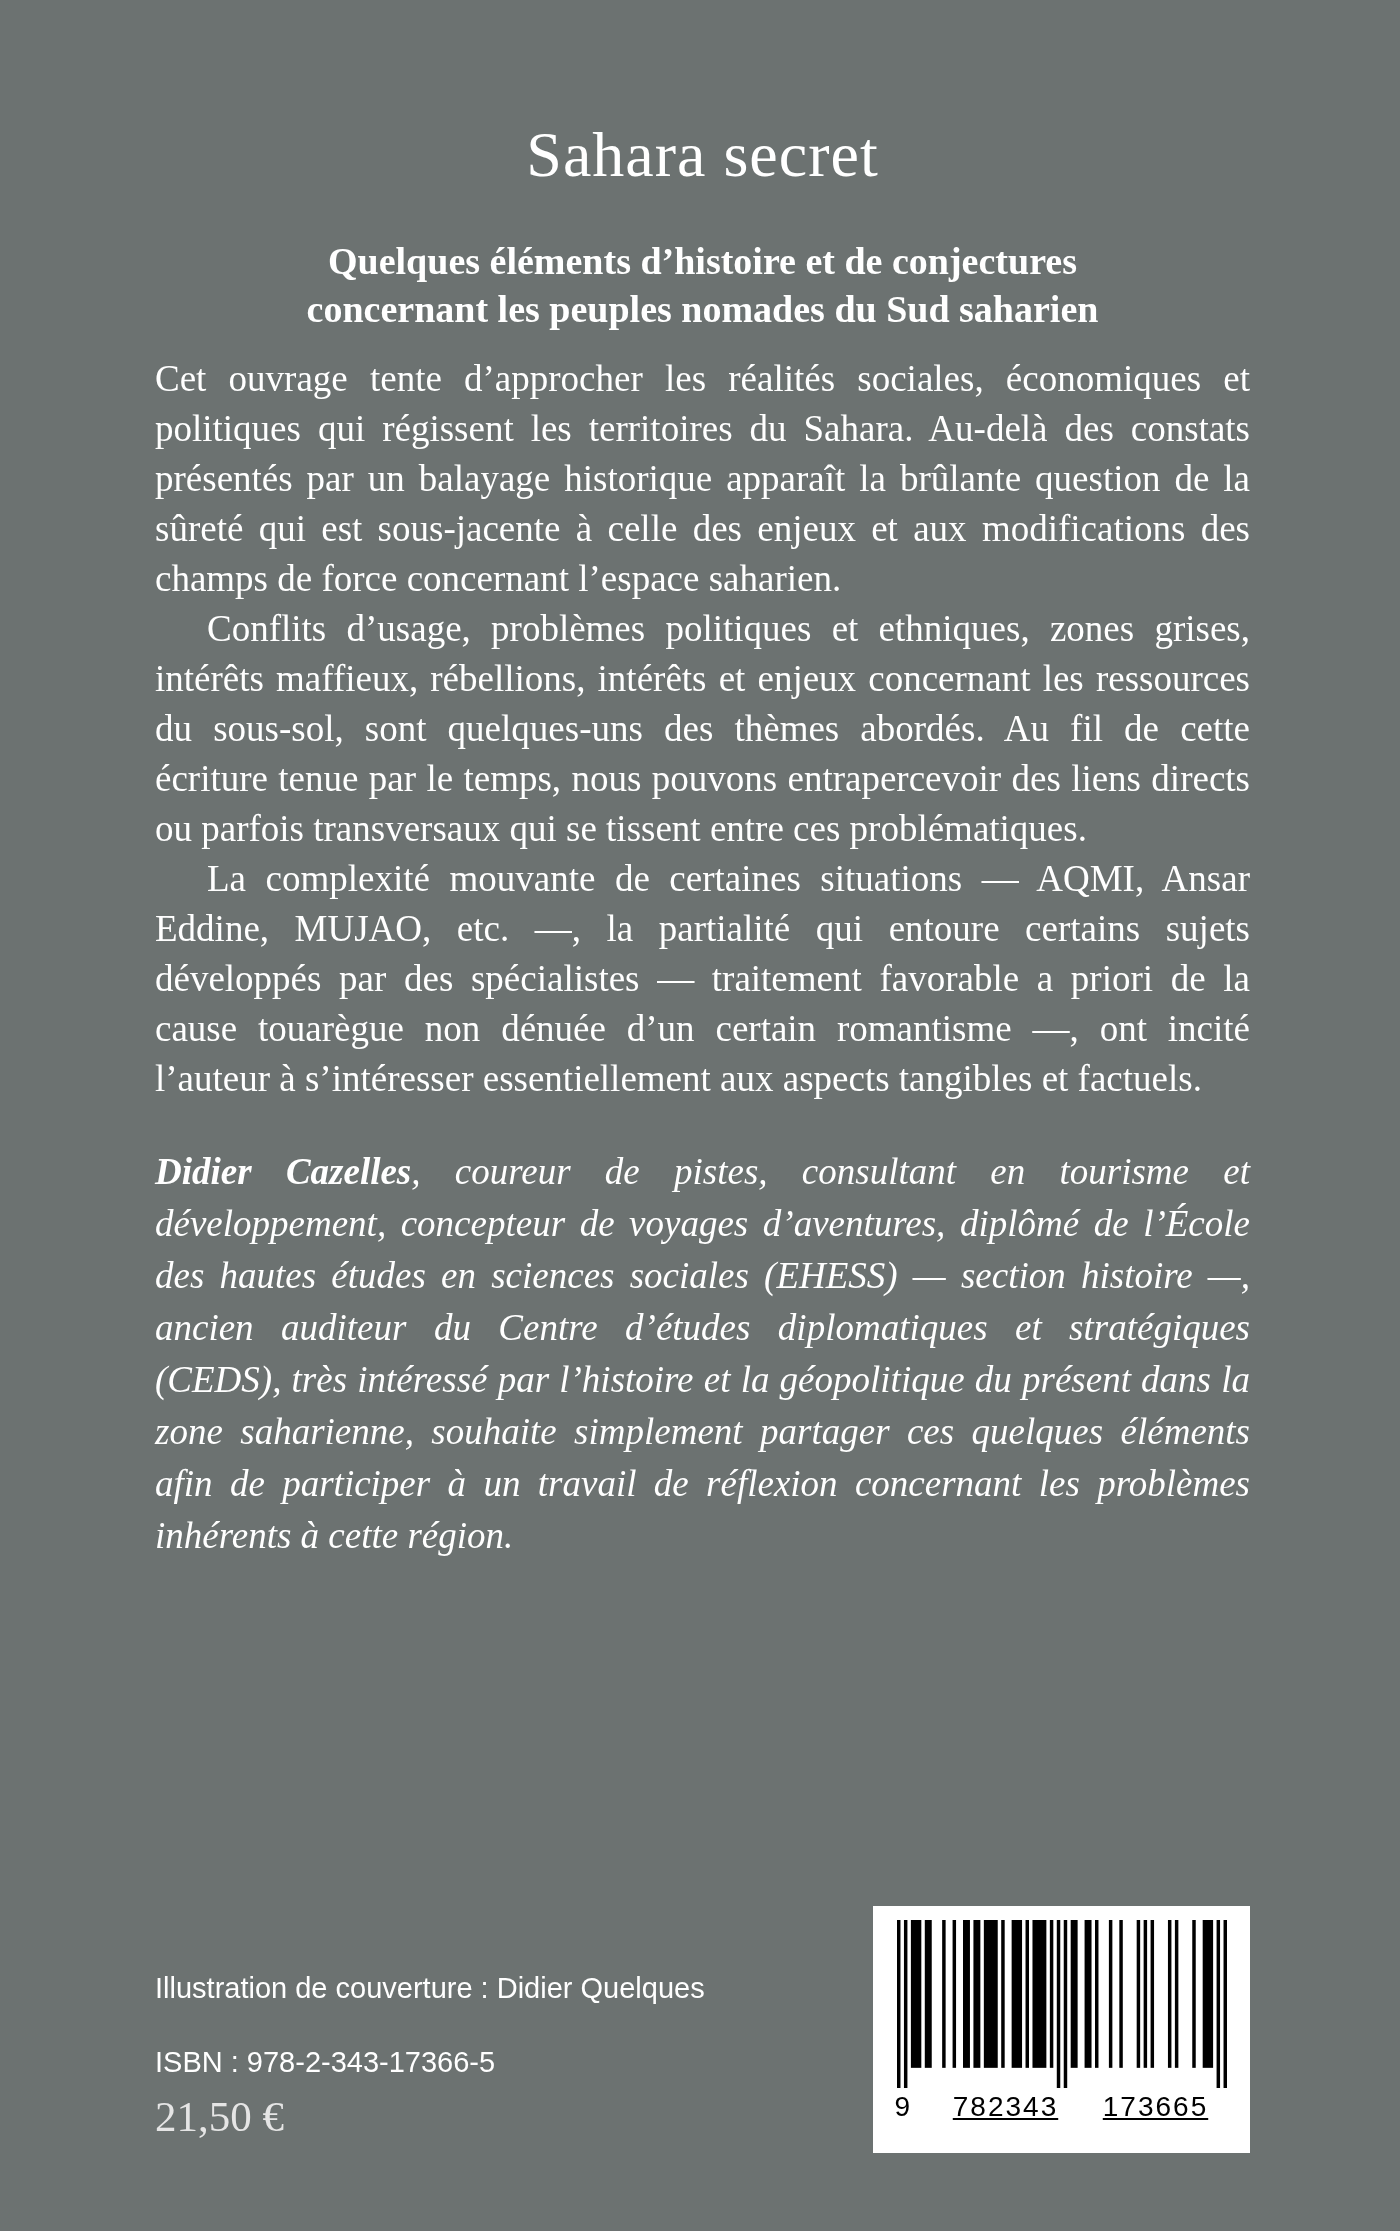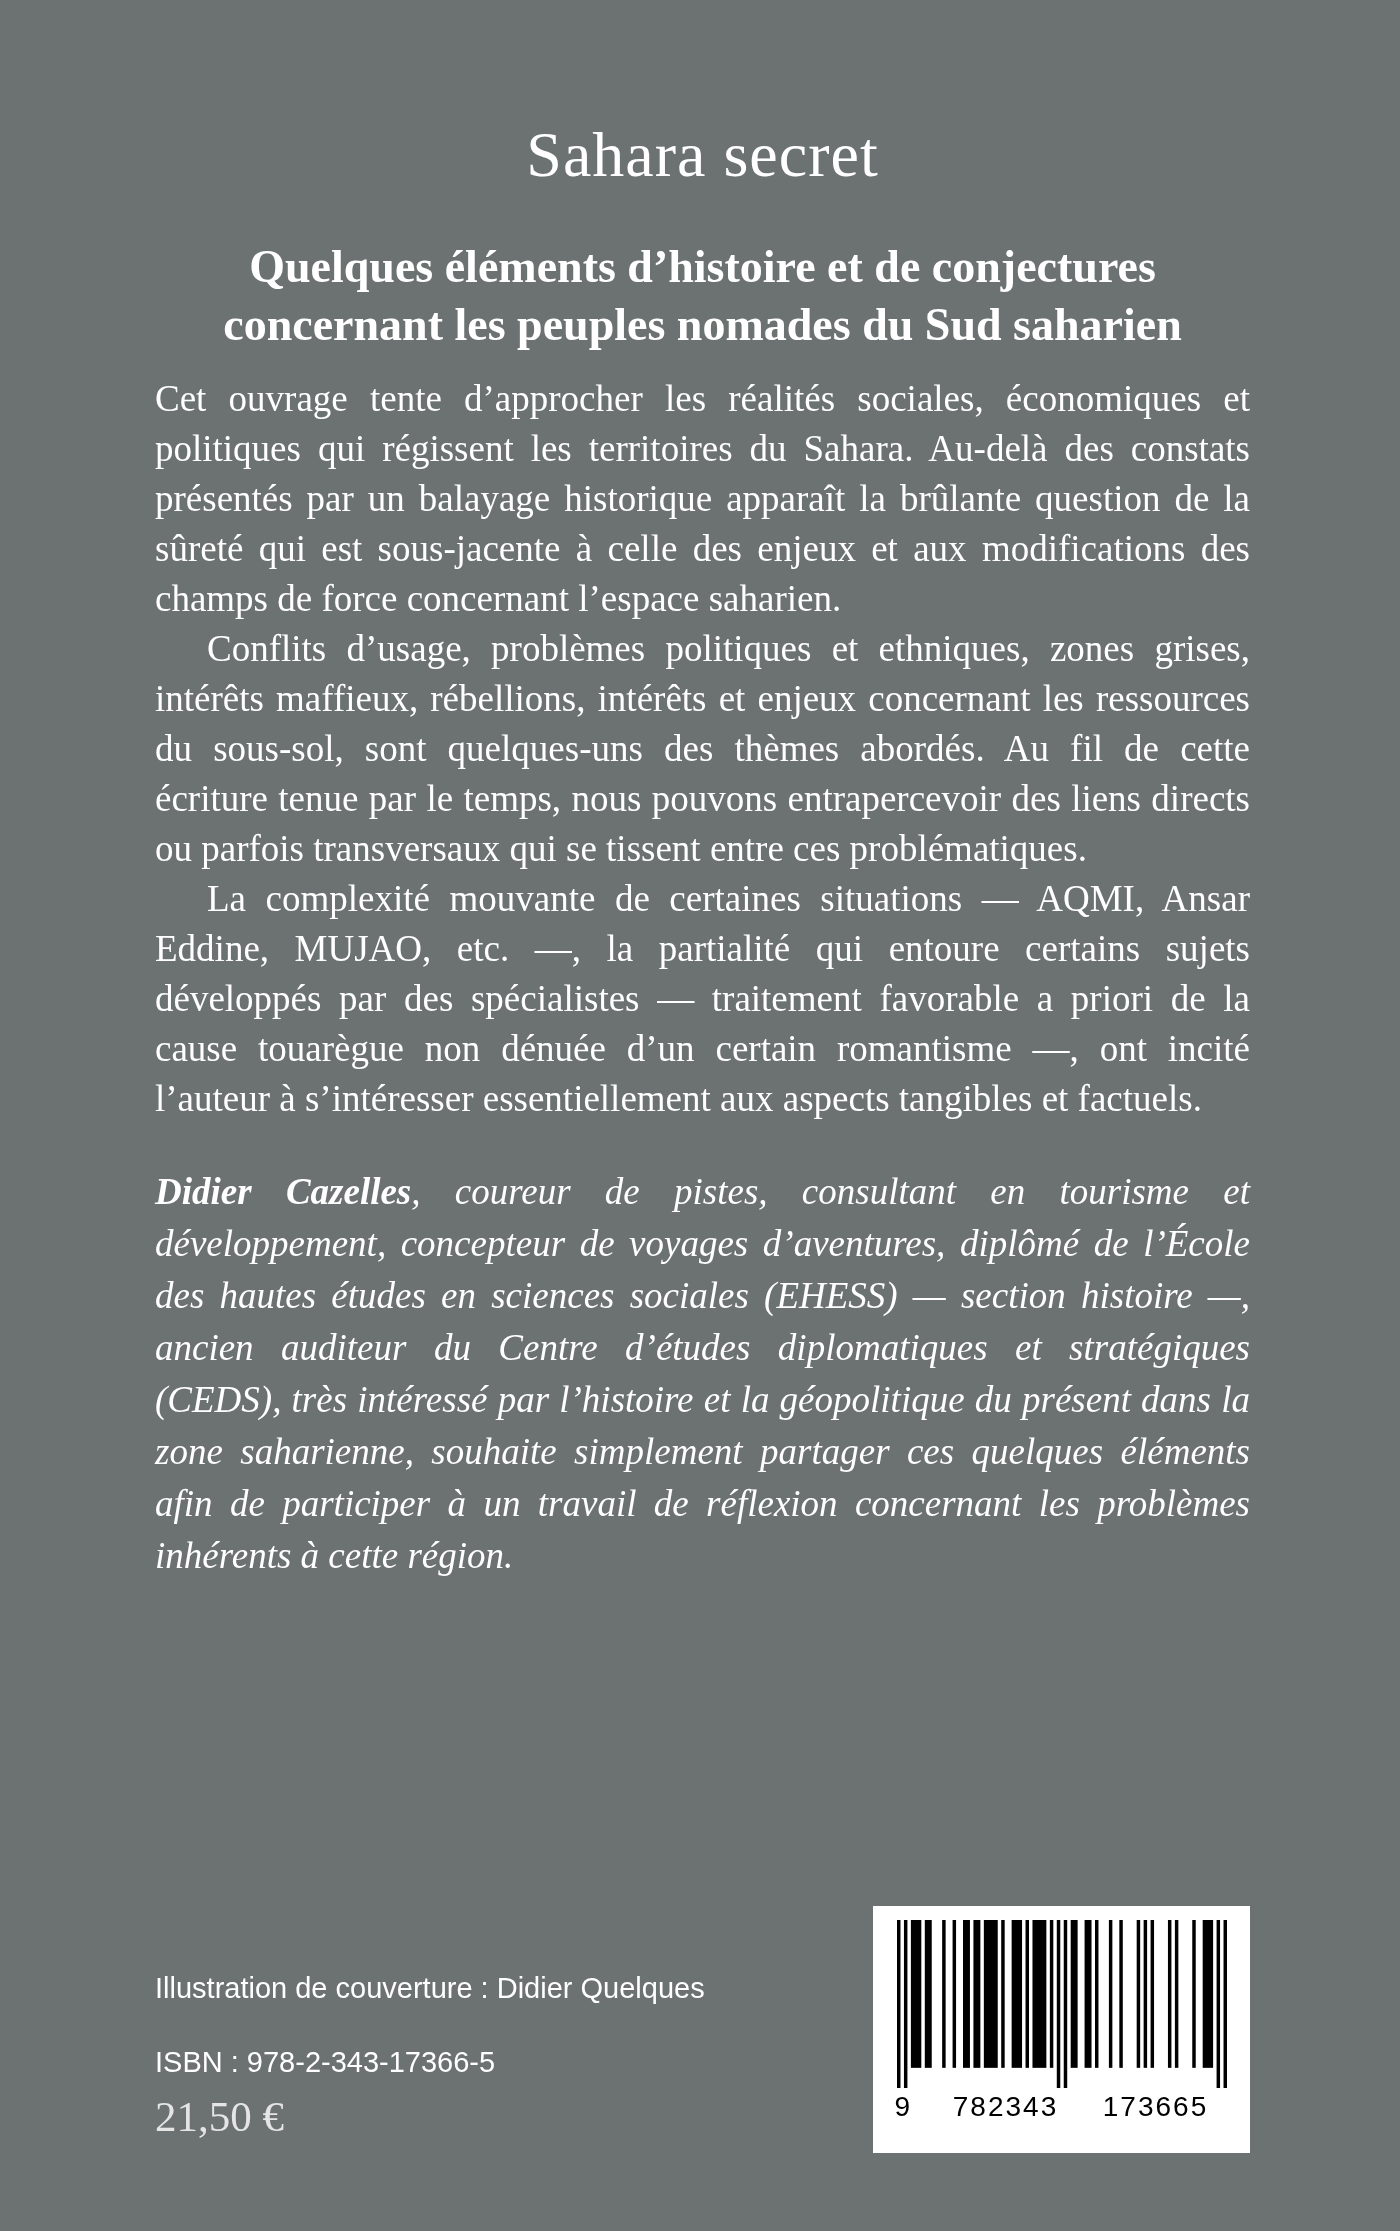--- a/index.html
+++ b/index.html
@@ -16,21 +16,21 @@
   .title{
     margin:0;
     text-align:center;
     font-size:64px;
     font-weight:400;
     letter-spacing:1px;
   }
   .subtitle{
     margin-top:46px;
     text-align:center;
-    font-size:46px;
+    font-size:38px;
     font-weight:700;
     line-height:1.26;
   }
   .body-text{
     margin-top:20px;
     font-size:37px;
     line-height:50px;
     text-align:justify;
   }
   .para{margin:0;}
@@ -75,21 +75,21 @@
   .barcode-numbers{
     width:338px;
     display:flex;
     margin-top:4px;
     color:#000000;
     font-family:"Liberation Sans", sans-serif;
     font-size:28px;
     line-height:30px;
   }
   .bn-sys{flex:0 0 36px;text-align:left;padding-left:2px;}
-  .bn-grp{flex:1;text-align:center;letter-spacing:2px;}
+  .bn-grp{flex:1;text-align:center;letter-spacing:2px;text-decoration:underline;}
 </style>
 </head>
 <body>
 
 <div class="cover">
 
   <h1 class="title">Sahara secret</h1>
 
   <div class="subtitle">
     <div>Quelques éléments d’histoire et de conjectures</div>

